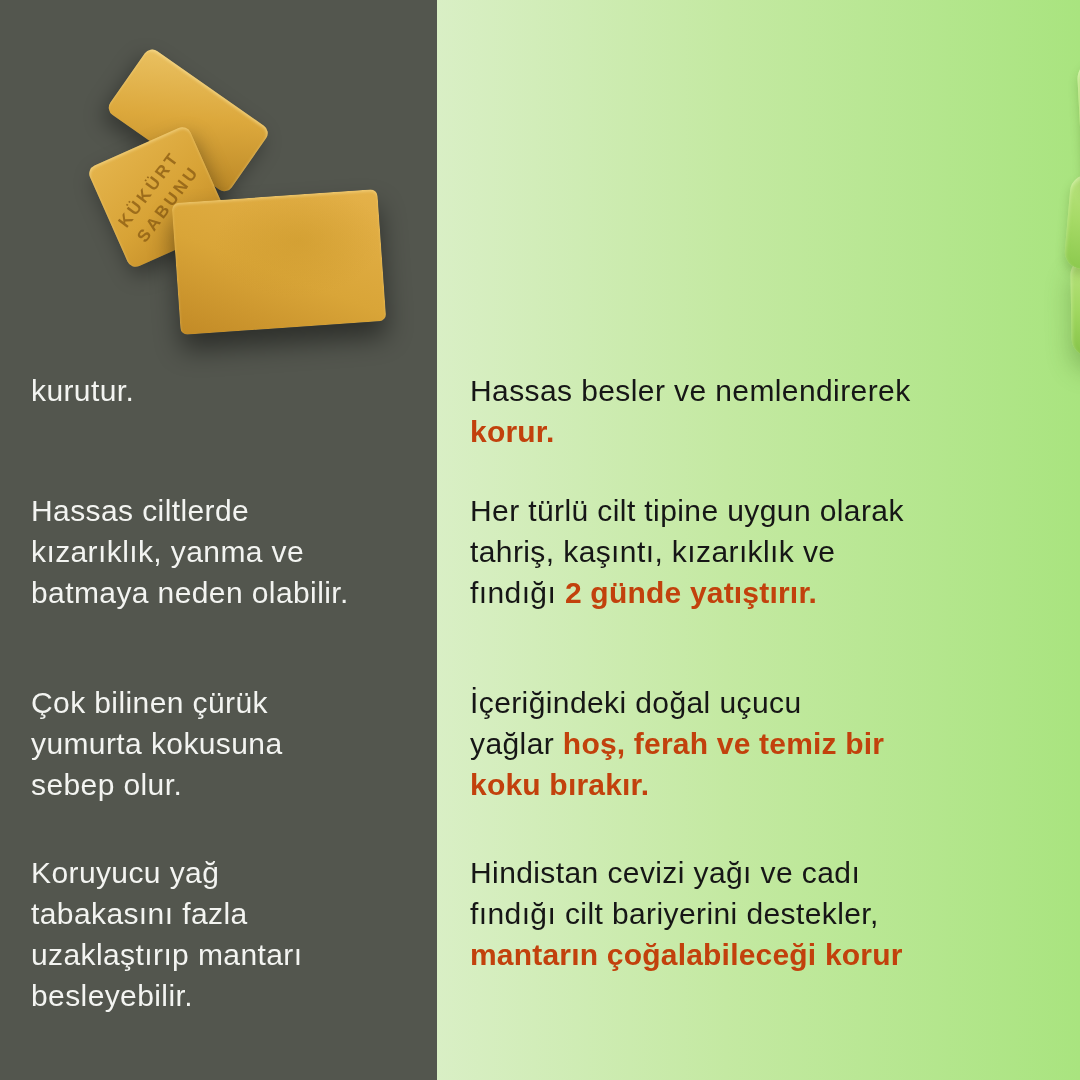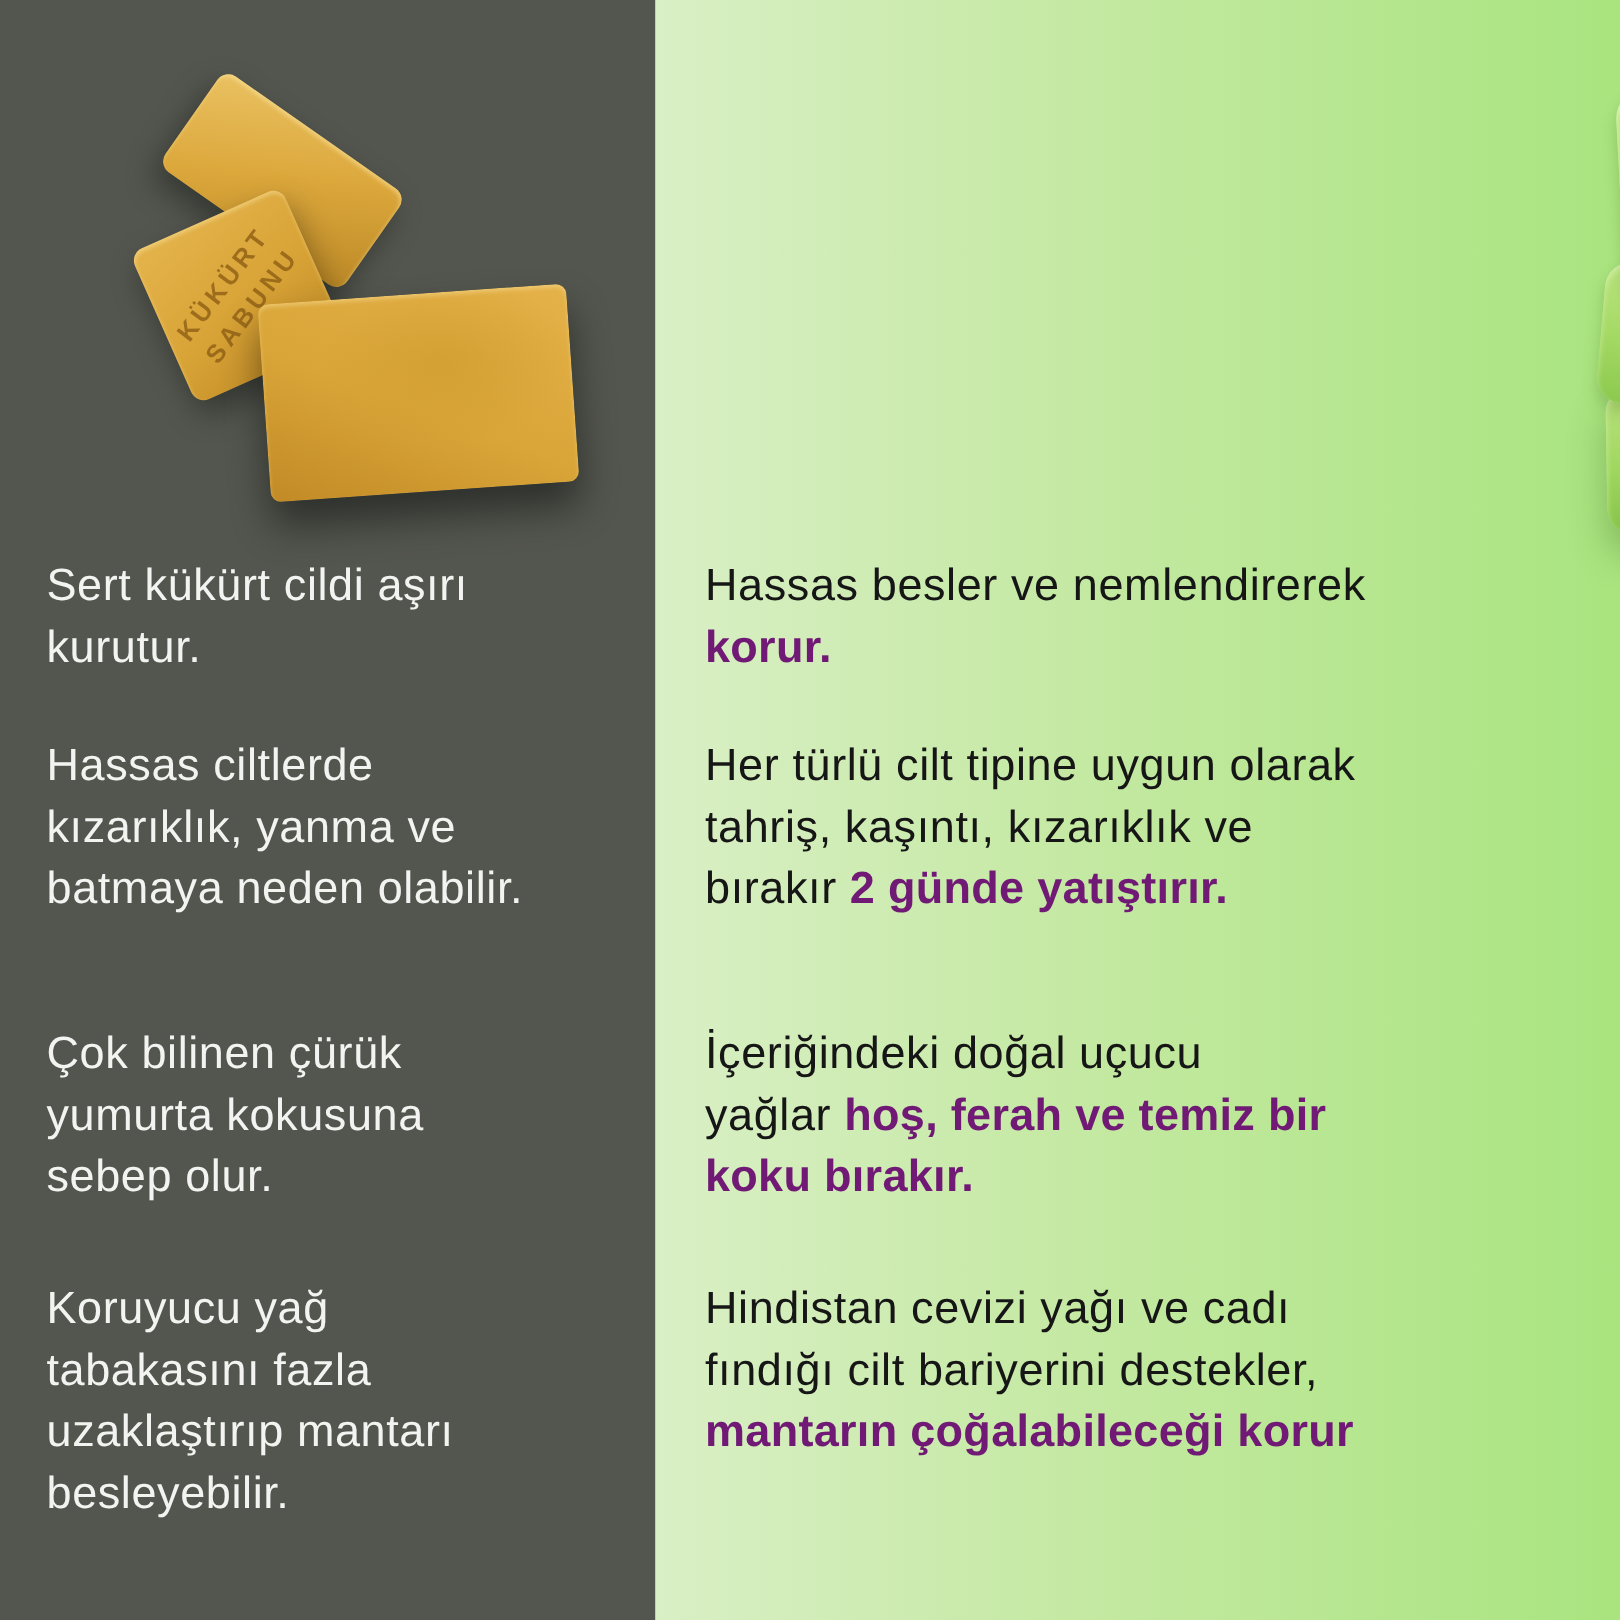--- a/index.html
+++ b/index.html
@@ -17,21 +17,21 @@
     background:linear-gradient(90deg,#D9EFC5 0%,#C4E9A2 45%,#A9E47F 100%);
   }
   
   .para{
     position:absolute;font-size:30px;line-height:41px;letter-spacing:.4px;
     font-weight:400;
   }
   .para .line{white-space:nowrap;}
   .lpara{left:31px;color:#F3F4F1;}
   .rpara{left:470px;color:#161616;}
-  .rpara .b{font-weight:700;color:#701a75;letter-spacing:.2px;}
+  .rpara .b{font-weight:700;color:#c2410c;letter-spacing:.2px;}
   .p0{top:370px}.p1{top:490px}.p2{top:682px}.p3{top:852px}
   
   .ybar{position:absolute;}
   .ybar-a{
     left:150px;top:46px;width:148px;height:78px;border-radius:9px;
     transform:rotate(35deg);transform-origin:top left;z-index:1;
     background:linear-gradient(150deg,#EAC263 0%,#DCA83C 48%,#BB8826 100%);
     box-shadow:0 10px 20px rgba(0,0,0,.35), inset 0 2px 3px rgba(255,235,170,.5);
   }
   .ybar-b{
@@ -103,21 +103,20 @@
       <div class="stack-shadow"></div>
       <div class="gbar gbar-bottom"></div>
       <div class="gbar gbar-mid"></div>
       <div class="gbar gbar-top">
         
       </div>
     </div>
   </div>
 
 <div class="para lpara p0">
-      <div class="line"><span>Sert kükürt cildi aşırı</span></div>
       <div class="line"><span>kurutur.</span></div>
     </div>
     <div class="para lpara p1">
       <div class="line"><span>Hassas ciltlerde</span></div>
       <div class="line"><span>kızarıklık, yanma ve</span></div>
       <div class="line"><span>batmaya neden olabilir.</span></div>
     </div>
     <div class="para lpara p2">
       <div class="line"><span>Çok bilinen çürük</span></div>
       <div class="line"><span>yumurta kokusuna</span></div>
@@ -129,21 +128,21 @@
       <div class="line"><span>uzaklaştırıp mantarı</span></div>
       <div class="line"><span>besleyebilir.</span></div>
     </div>
     <div class="para rpara p0">
       <div class="line"><span>Hassas besler ve nemlendirerek</span></div>
       <div class="line"><span class="b">korur.</span></div>
     </div>
     <div class="para rpara p1">
       <div class="line"><span>Her türlü cilt tipine uygun olarak</span></div>
       <div class="line"><span>tahriş, kaşıntı, kızarıklık ve</span></div>
-      <div class="line"><span>bırakır </span><span class="b">2 günde yatıştırır.</span></div>
+      <div class="line"><span>fındığı </span><span class="b">2 günde yatıştırır.</span></div>
     </div>
     <div class="para rpara p2">
       <div class="line"><span>İçeriğindeki doğal uçucu</span></div>
       <div class="line"><span>yağlar </span><span class="b">hoş, ferah ve temiz bir</span></div>
       <div class="line"><span class="b">koku bırakır.</span></div>
     </div>
     <div class="para rpara p3">
       <div class="line"><span>Hindistan cevizi yağı ve cadı</span></div>
       <div class="line"><span>fındığı cilt bariyerini destekler,</span></div>
       <div class="line"><span class="b">mantarın çoğalabileceği korur</span></div>

